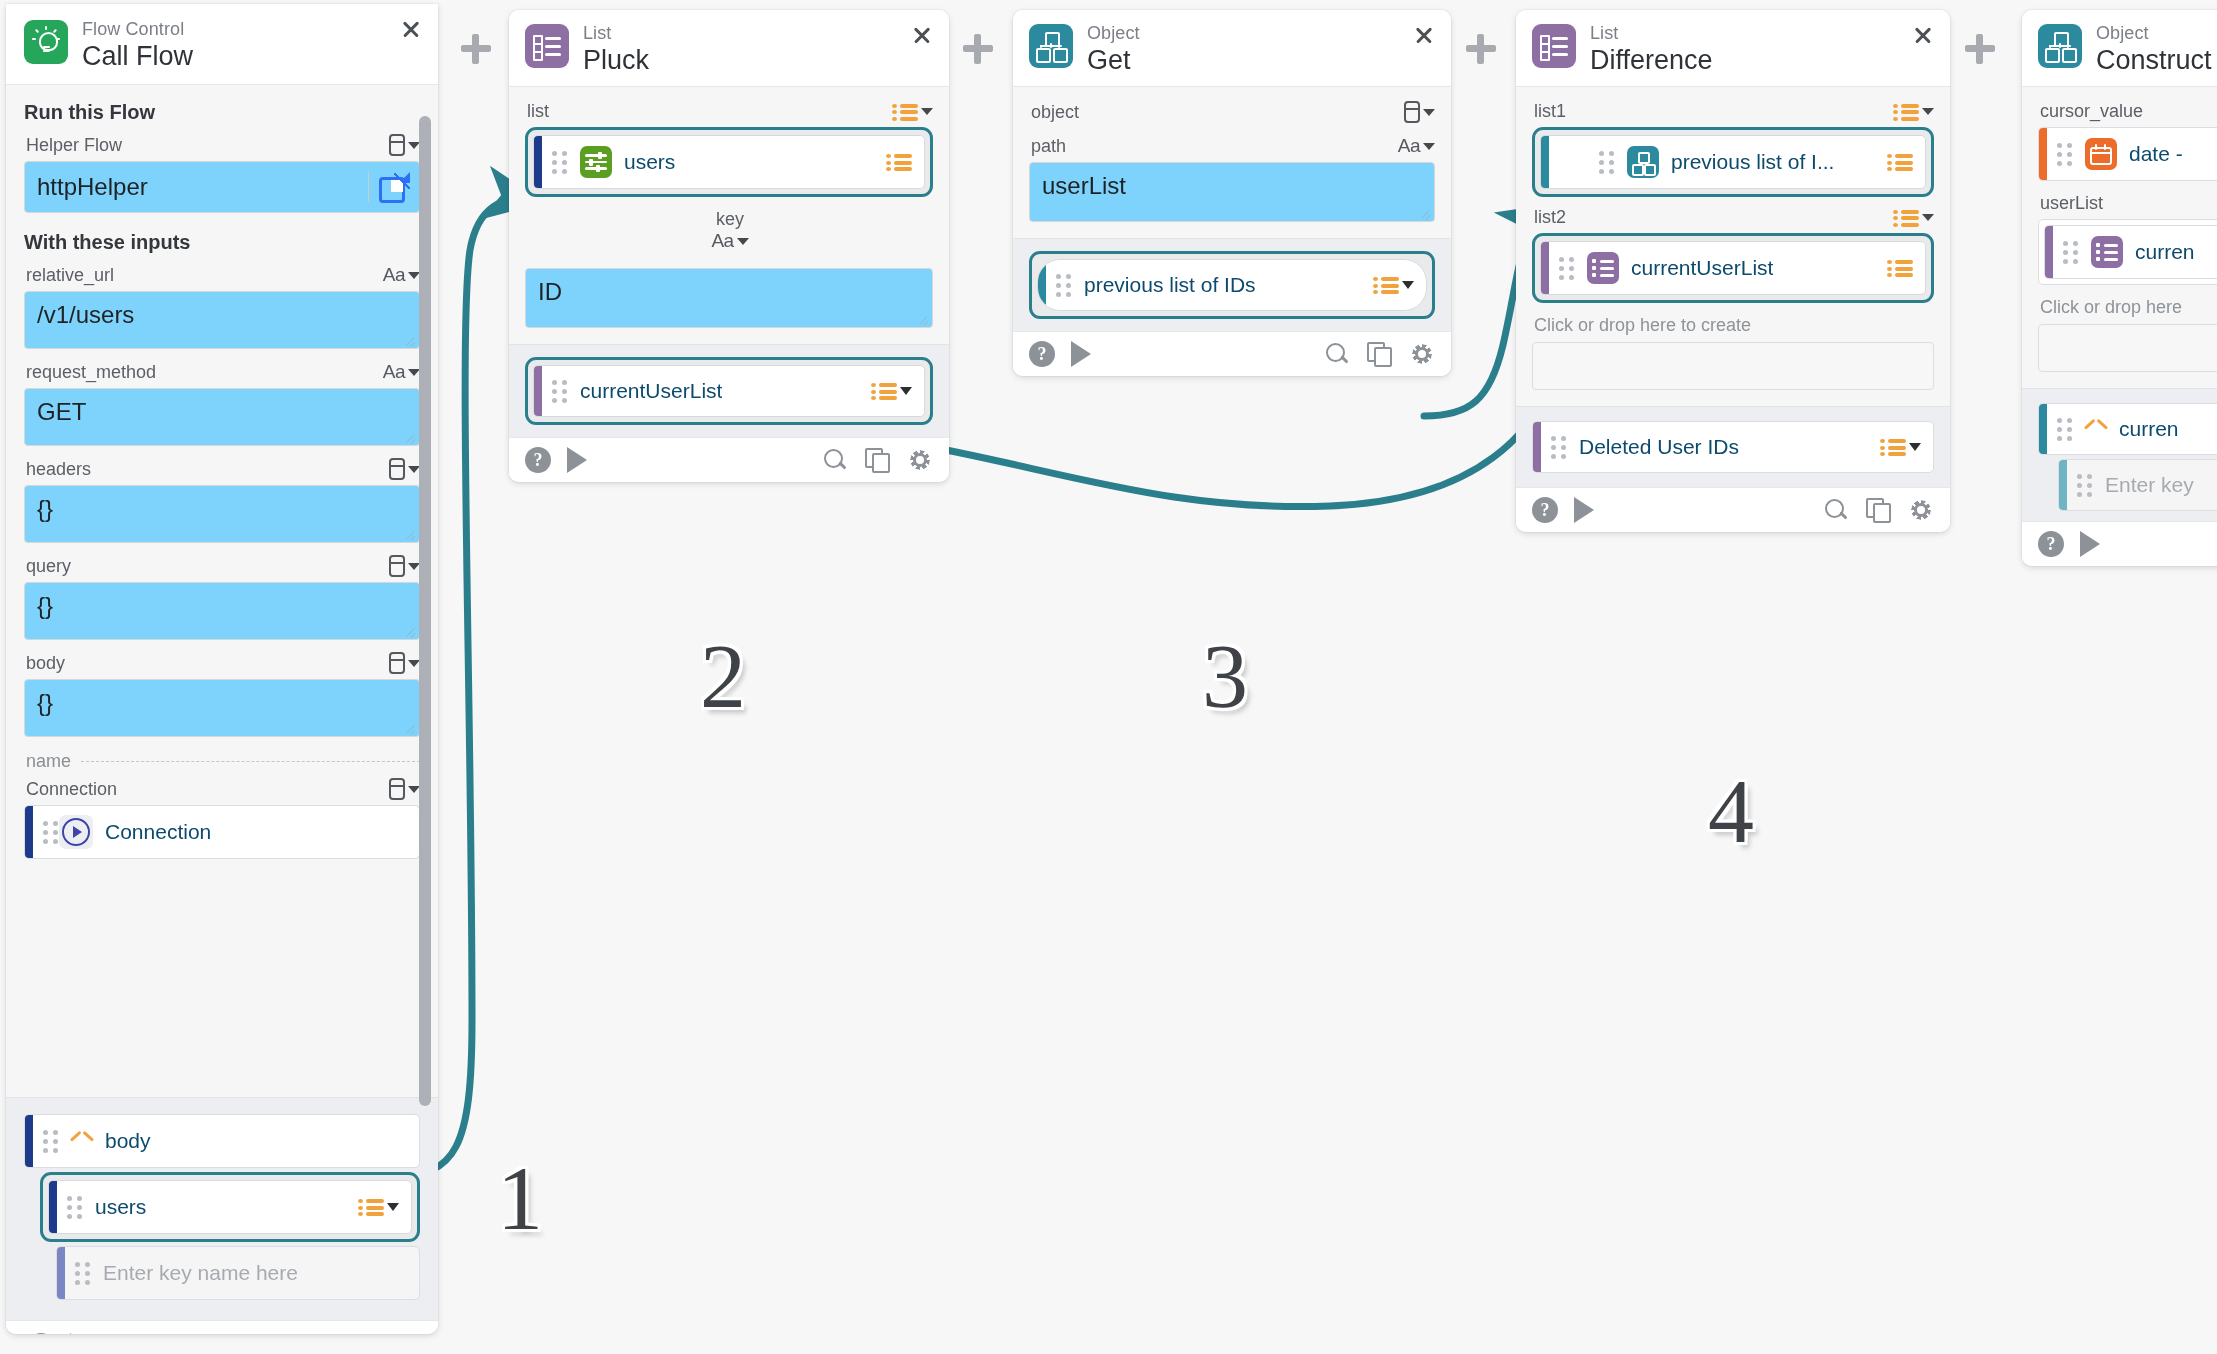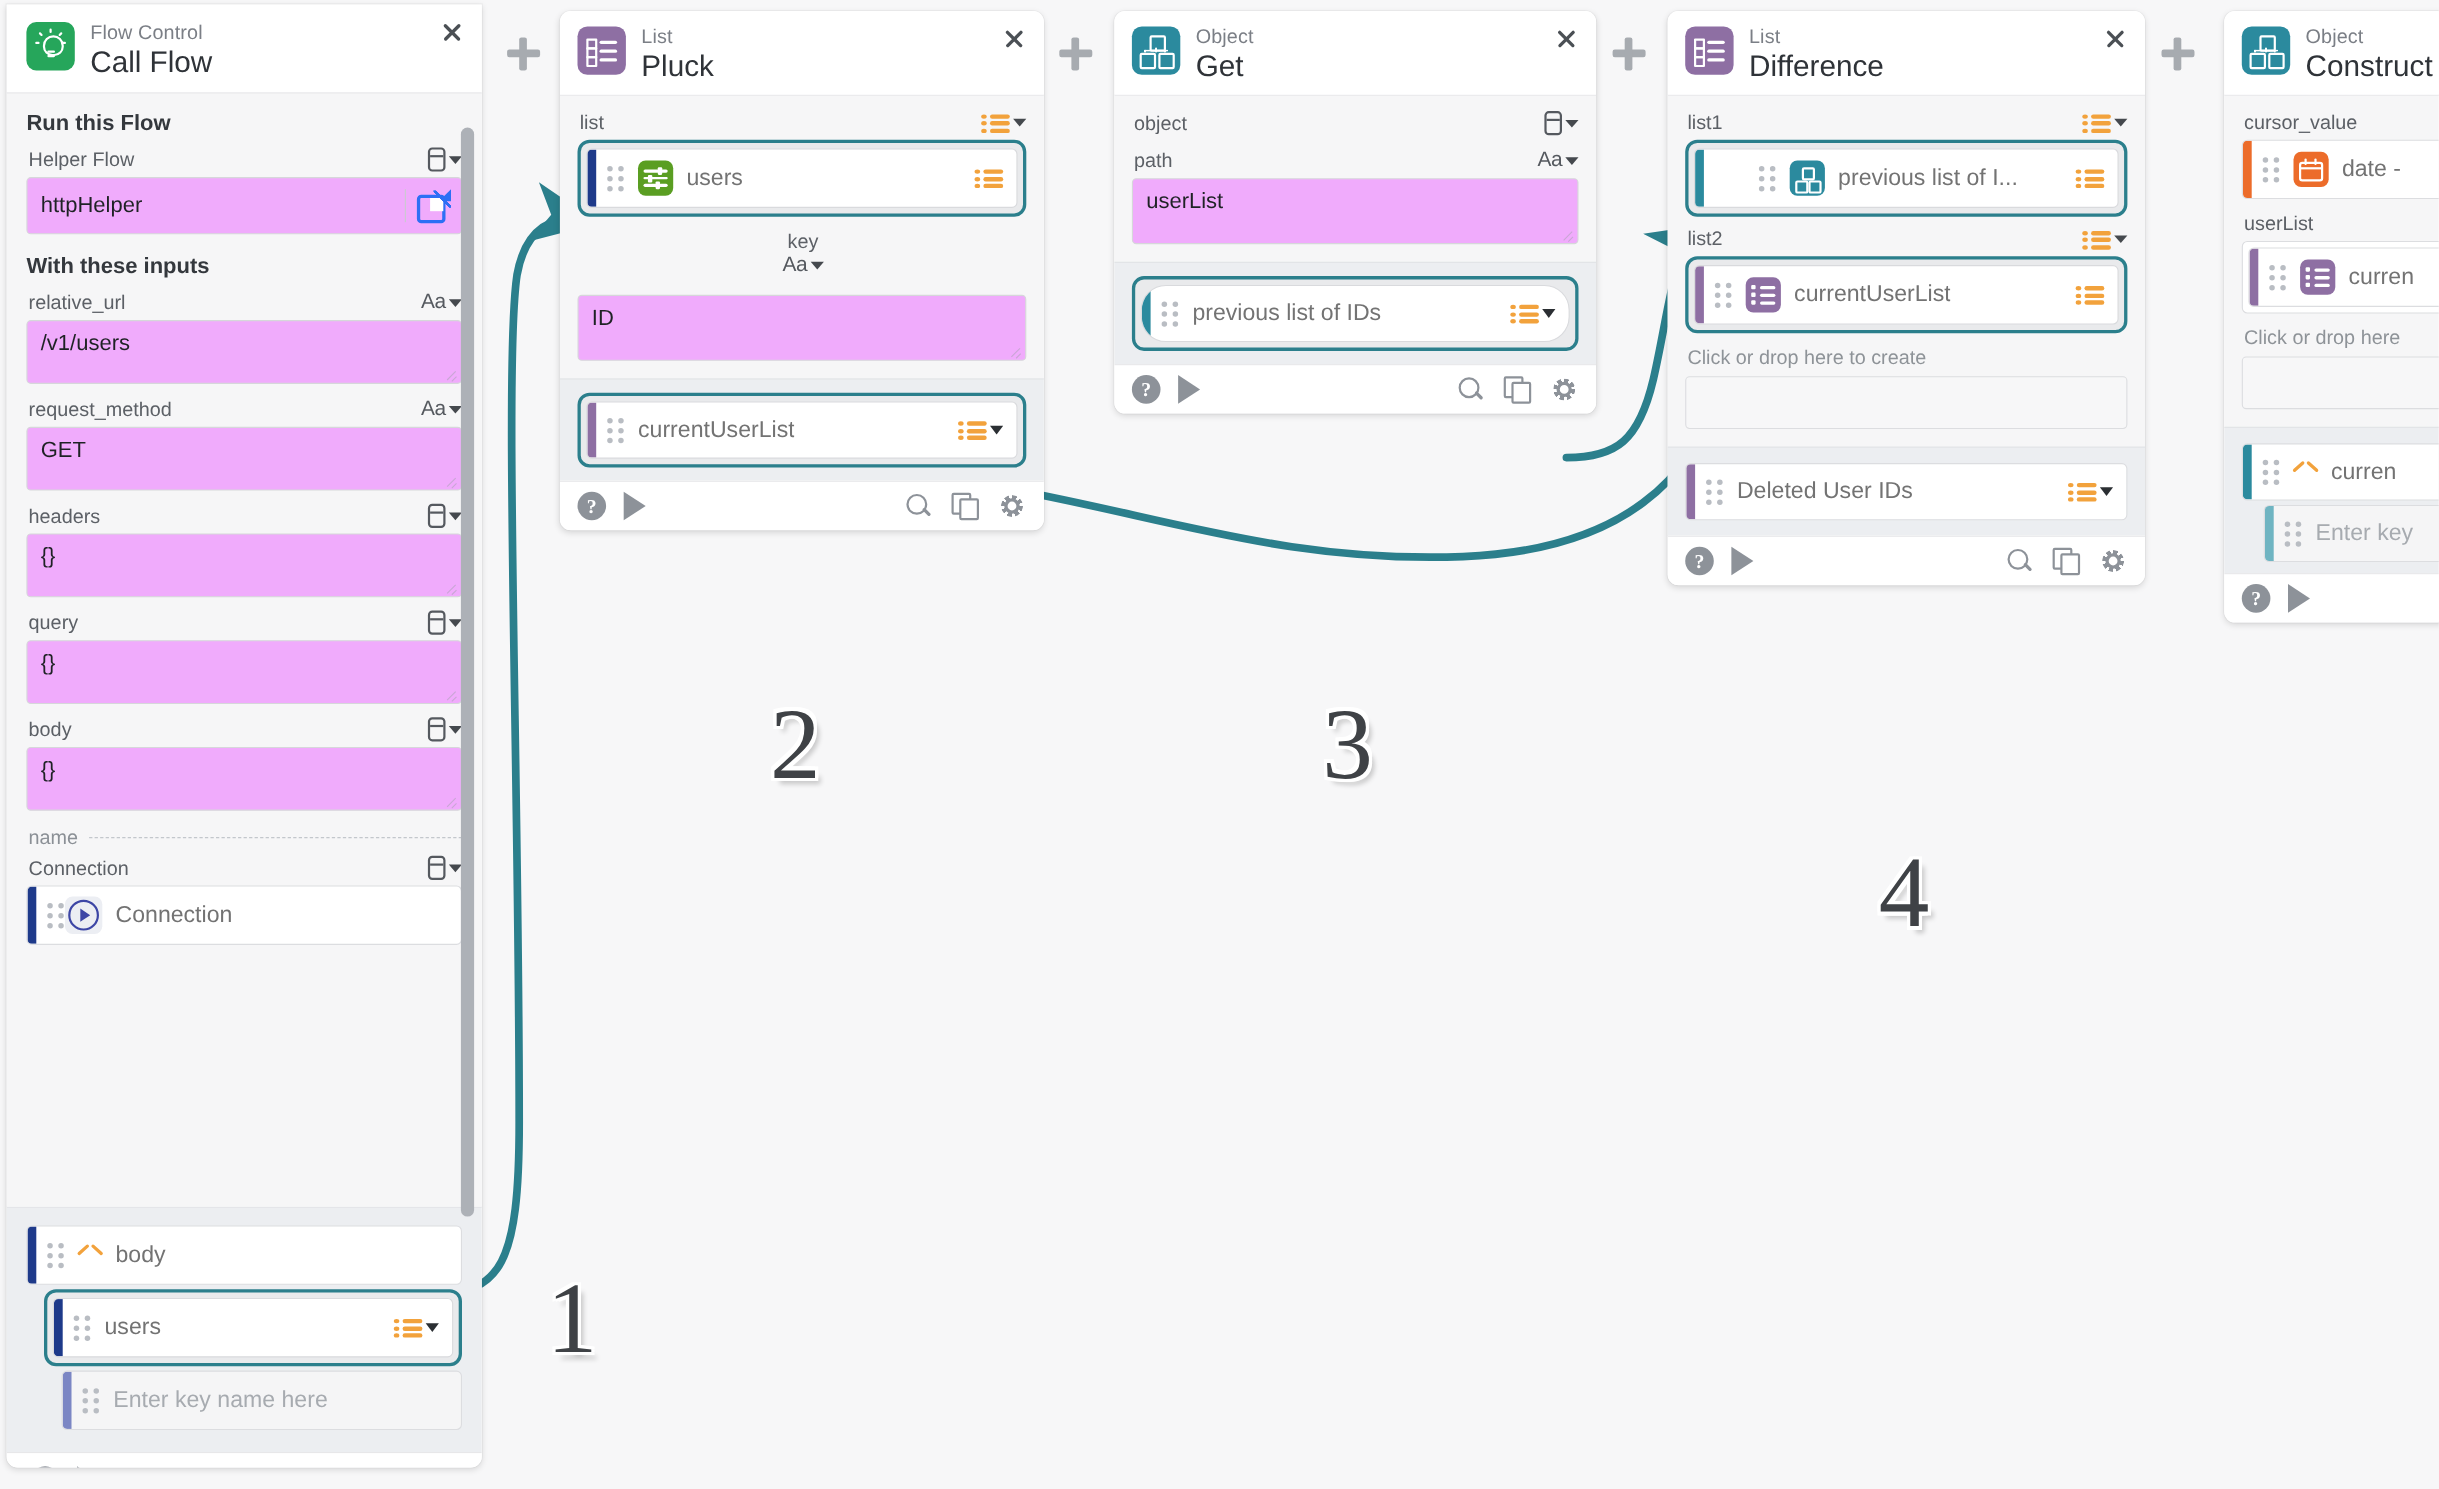--- a/index.html
+++ b/index.html
@@ -35,40 +35,40 @@
 
   
   .fieldrow{display:flex;align-items:center;justify-content:space-between;margin:0 0 5px 2px;}
   .flabel{font-size:18px;color:#5c6066;}
   .ftype{display:flex;align-items:center;gap:3px;cursor:pointer;}
   .ftype .aa{font-size:19px;color:#55595f;letter-spacing:-.5px;}
   .caret{width:0;height:0;border-left:6px solid transparent;border-right:6px solid transparent;border-top:7px solid #45494e;}
 
   
   .ta{
-    background:#f0abfc;border:1px solid #d6d7da;border-radius:4px;
-    font-size:20px;color:#1f2225;padding:9px 12px;position:relative;
+    background:#7dd3fc;border:1px solid #d6d7da;border-radius:4px;
+    font-size:24px;color:#1f2225;padding:9px 12px;position:relative;
     min-height:30px;
   }
   .ta .rsz{position:absolute;right:3px;bottom:2px;width:12px;height:12px;opacity:.45;}
   .ta .rsz:before,.ta .rsz:after{content:"";position:absolute;background:#9aa0a6;height:1.4px;transform:rotate(-45deg);}
   .ta .rsz:before{width:11px;right:0;bottom:4px;}
   .ta .rsz:after{width:6px;right:0;bottom:1px;}
 
   
   .pill{
     position:relative;display:flex;align-items:center;background:#fff;
     border:1px solid #dcdde0;border-radius:5px;height:46px;overflow:hidden;
   }
   .pill .bar{position:absolute;left:0;top:0;bottom:0;width:8px;}
   .grip{width:16px;height:22px;margin-left:18px;flex:0 0 auto;
         display:grid;grid-template-columns:repeat(2,5px);grid-template-rows:repeat(3,5px);gap:4px 5px;}
   .grip i{width:5px;height:5px;border-radius:50%;background:#b9bdc3;display:block;}
   .pill .tokicon{width:32px;height:32px;border-radius:7px;margin-left:12px;flex:0 0 auto;display:flex;align-items:center;justify-content:center;}
-  .pill .ptext{font-size:21px;color:#737373;margin-left:12px;white-space:nowrap;overflow:hidden;text-overflow:ellipsis;}
+  .pill .ptext{font-size:21px;color:#0c4a6e;margin-left:12px;white-space:nowrap;overflow:hidden;text-overflow:ellipsis;}
   .pill .right{margin-left:auto;margin-right:12px;display:flex;align-items:center;gap:3px;}
   .pill.ph .ptext{color:#a7abb0;}
 
   
   .olist{display:inline-block;width:26px;height:18px;position:relative;}
   .olist i{position:absolute;left:0;height:3px;background:#f2a23c;border-radius:2px;}
   .olist i.d{width:5px;border-radius:50%;height:4px;}
   .olist i.l{left:8px;width:18px;}
   .olist i.r1{top:1px;} .olist i.r2{top:7.5px;} .olist i.r3{top:14px;}
   .olist i.l2{height:4px;}

